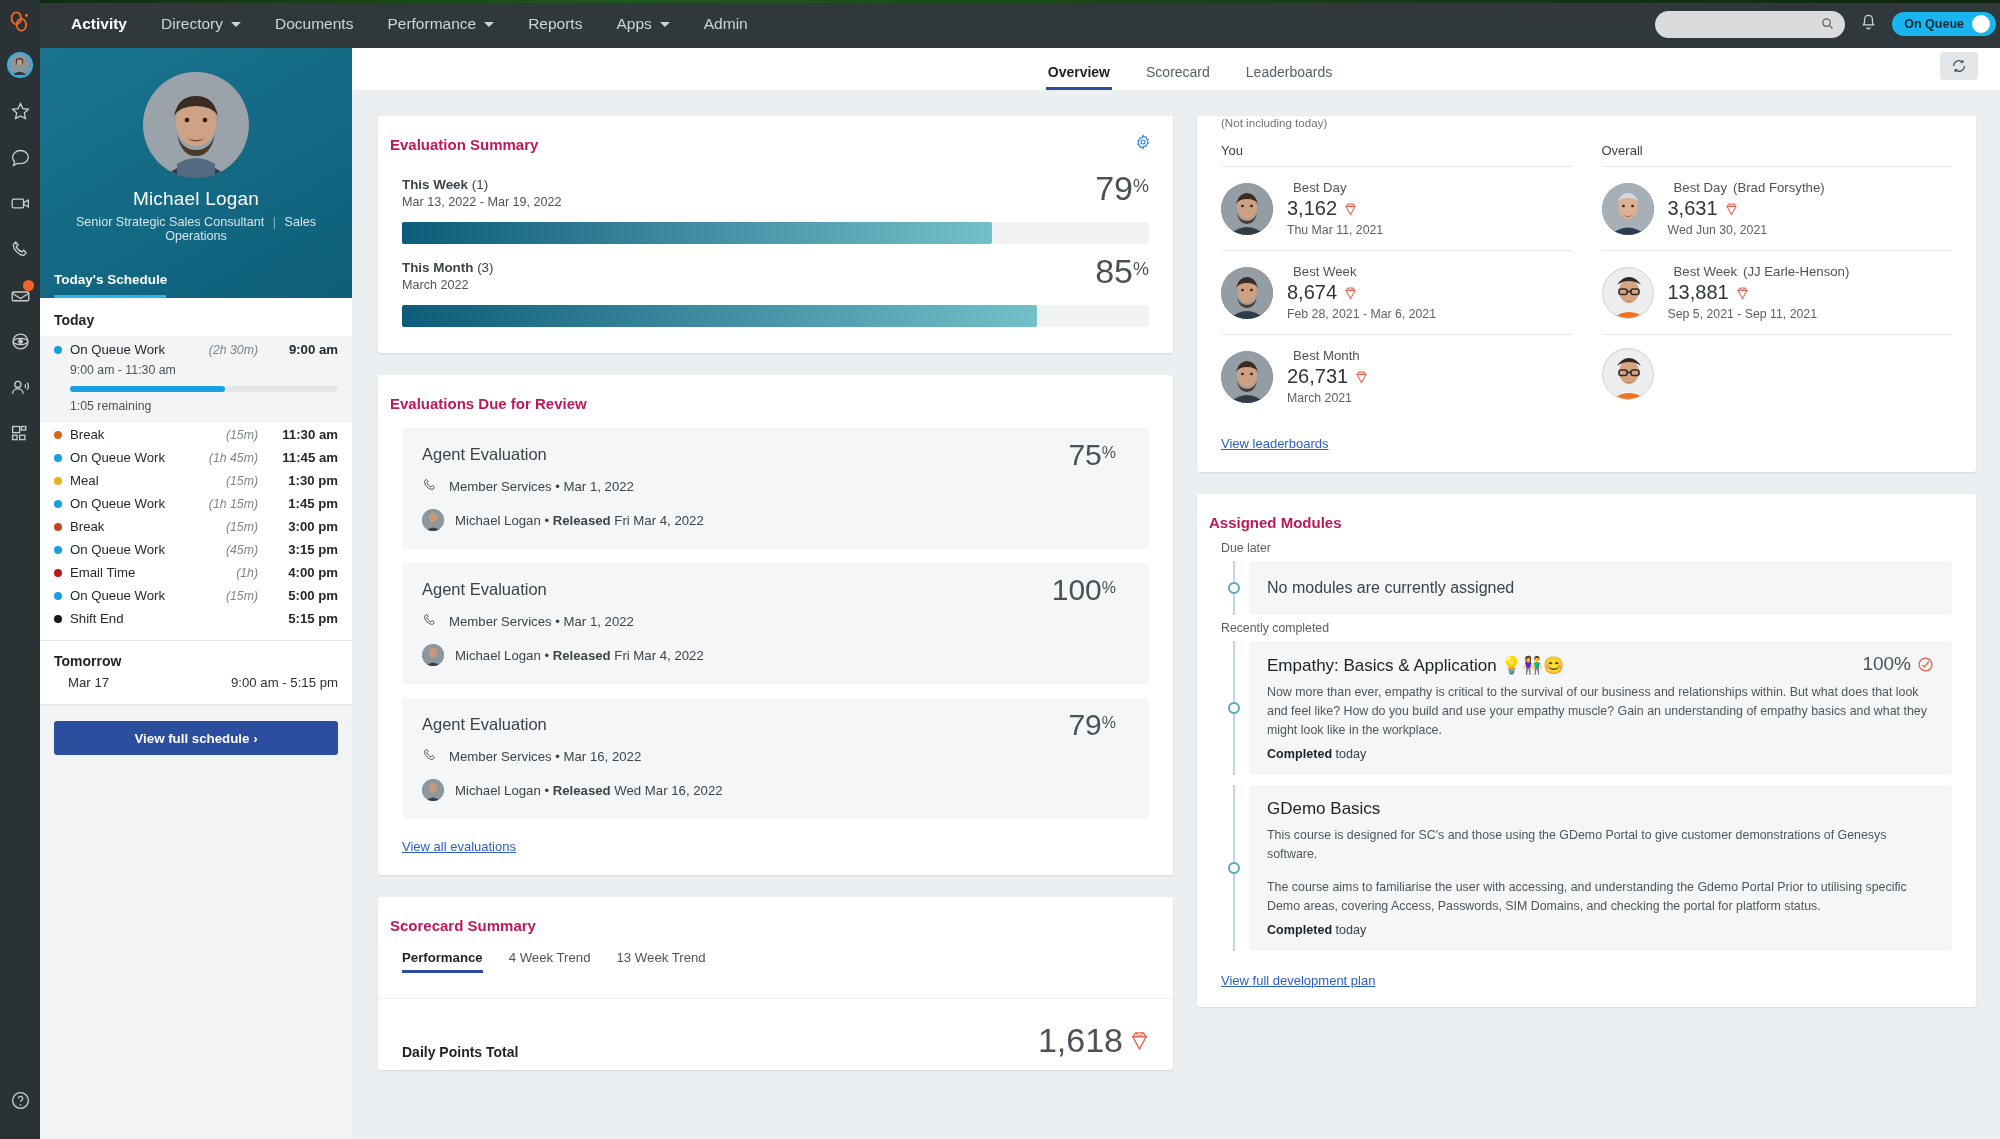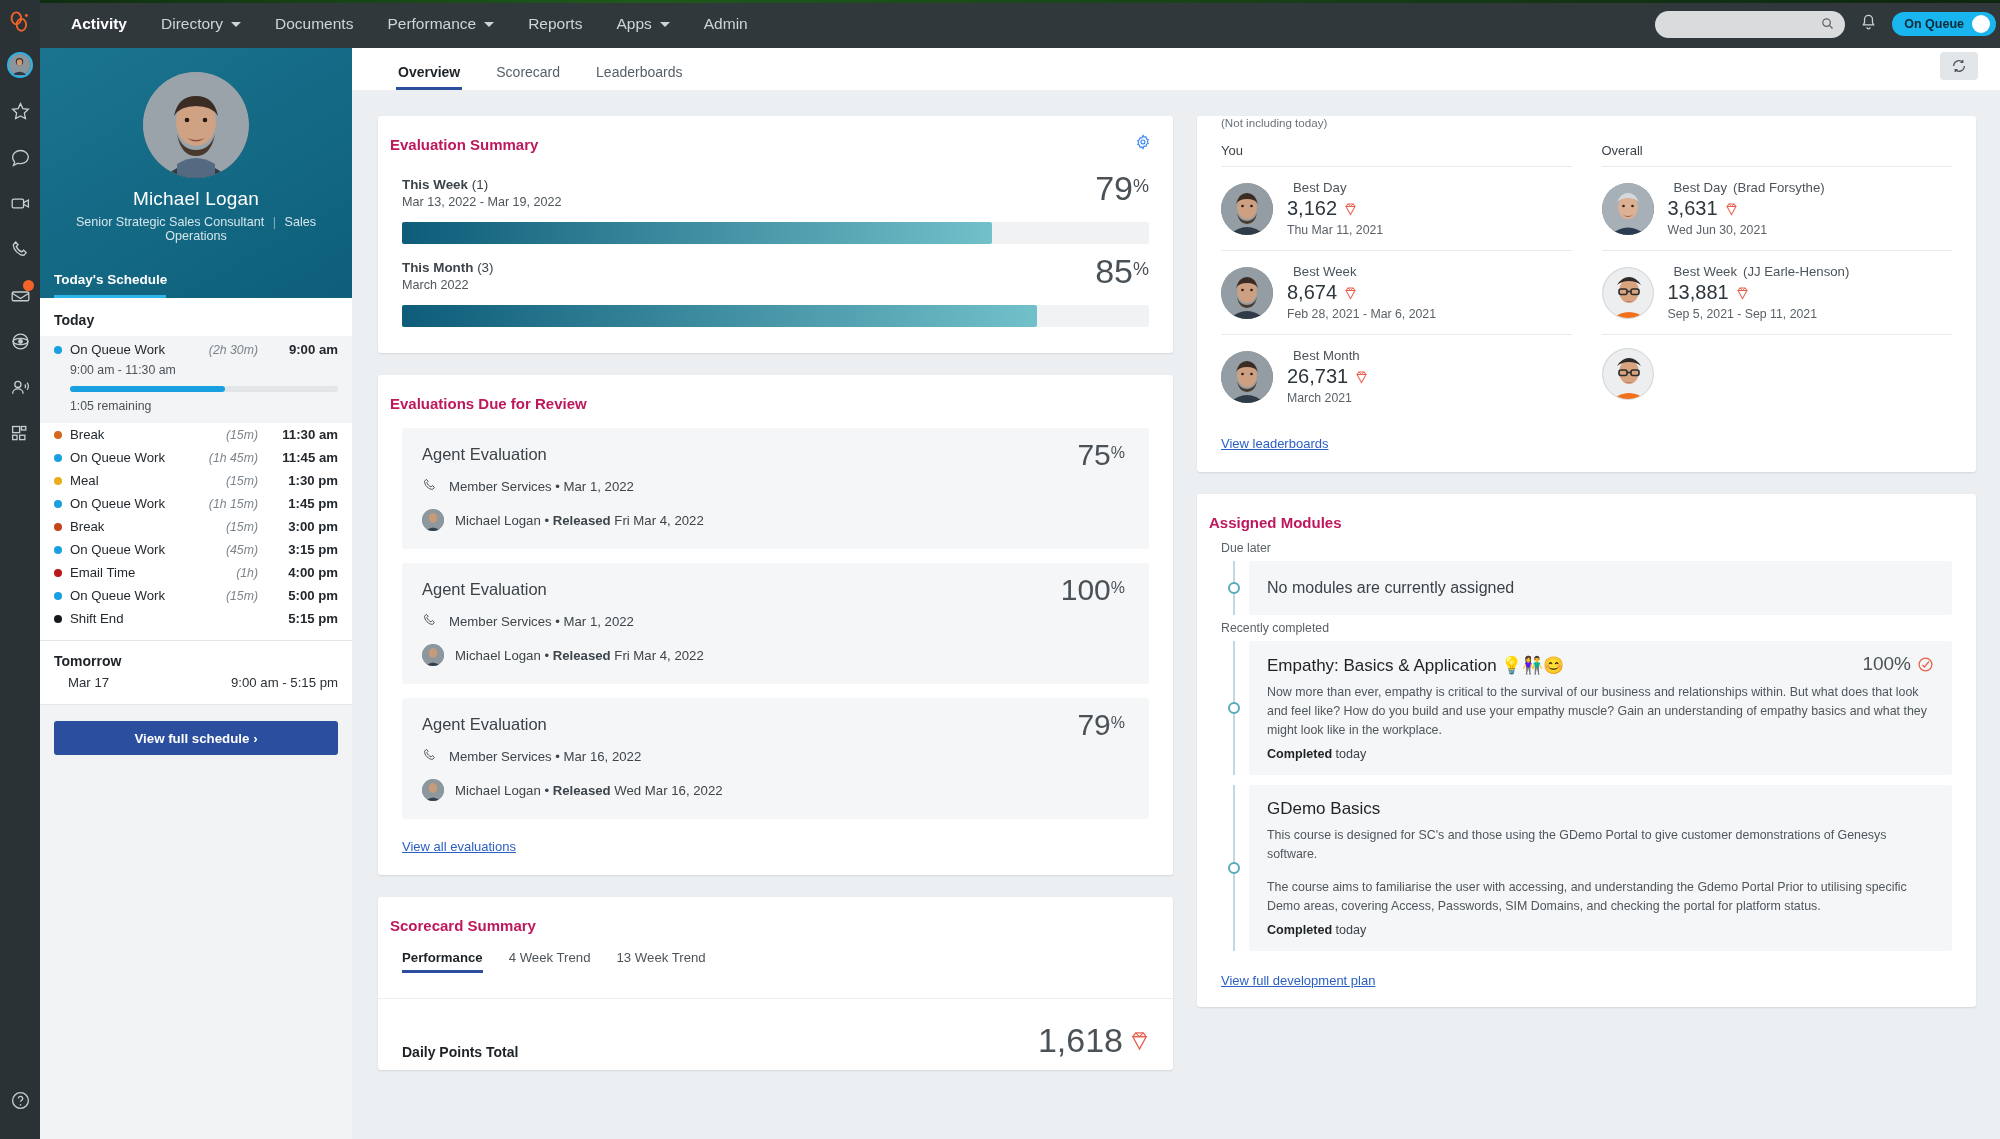--- a/index.html
+++ b/index.html
@@ -149,21 +149,21 @@
     font-family: "Liberation Sans", sans-serif;
   }
 
   
   .content {
     flex: 1 1 auto; background: #eceff1; height: 1091px;
     padding: 0; overflow: hidden; position: relative;
   }
   .tabsbar {
     height: 42px; background: #fff; display: flex; align-items: flex-end;
-    padding-left: 28px; gap: 0; position: relative;
+    padding-left: 28px; gap: 0; position: relative; justify-content: center;
   }
   .ctab {
     font-size: 14px; color: #565f66; padding: 0 18px 10px;
     position: relative;
   }
   .ctab.active { color: #1d2226; font-weight: bold; }
   .ctab.active:after {
     content:""; position:absolute; left: 16px; right: 16px; bottom: 0;
     height: 3px; background: #2b4f9e;
   }
@@ -194,21 +194,21 @@
     font-size: 34px; color: #4a5257; font-weight: 300;
   }
   .es-pct i { font-size: 18px; font-style: normal; vertical-align: 8px; }
   .es-track { height: 22px; background: #f0f2f3; border-radius: 2px; margin-top: 13px; }
   .es-fill { height: 22px; border-radius: 2px; background: linear-gradient(90deg,#0d5c79,#72c0c9); }
 
   
   .evl { margin: 12px 24px 0; background: #f4f6f7; border-radius: 3px; padding: 17px 20px 18px; position: relative; }
   .evl + .evl { margin-top: 14px; }
   .evl-t { font-size: 16.5px; color: #3b4349; }
-  .evl-pct { position: absolute; right: 24px; top: 10px; font-size: 30px; color: #4a5257; font-weight: 300; }
+  .evl-pct { position: absolute; right: 33px; top: 10px; font-size: 30px; color: #4a5257; font-weight: 300; }
   .evl-pct i { font-size: 16px; font-style: normal; vertical-align: 7px; }
   .evl-line { display: flex; align-items: center; gap: 11px; margin-top: 13px; font-size: 13.2px; color: #3d454b;}
   .phone { color: #4b545a; }
   .phone svg { width: 16px; height: 16px; }
   .mini-av { width: 22px; height: 22px; border-radius: 50%; overflow: hidden; background: radial-gradient(circle at 38% 30%, #b9bfc4, #6b7881 70%); flex:0 0 22px; position: relative;}
   .link { color: #2b5fc4; font-size: 13px; }
   .linkrow { padding: 18px 24px 20px; }
 
   
   .sc-tabs { display: flex; gap: 26px; padding: 12px 24px 0; }

